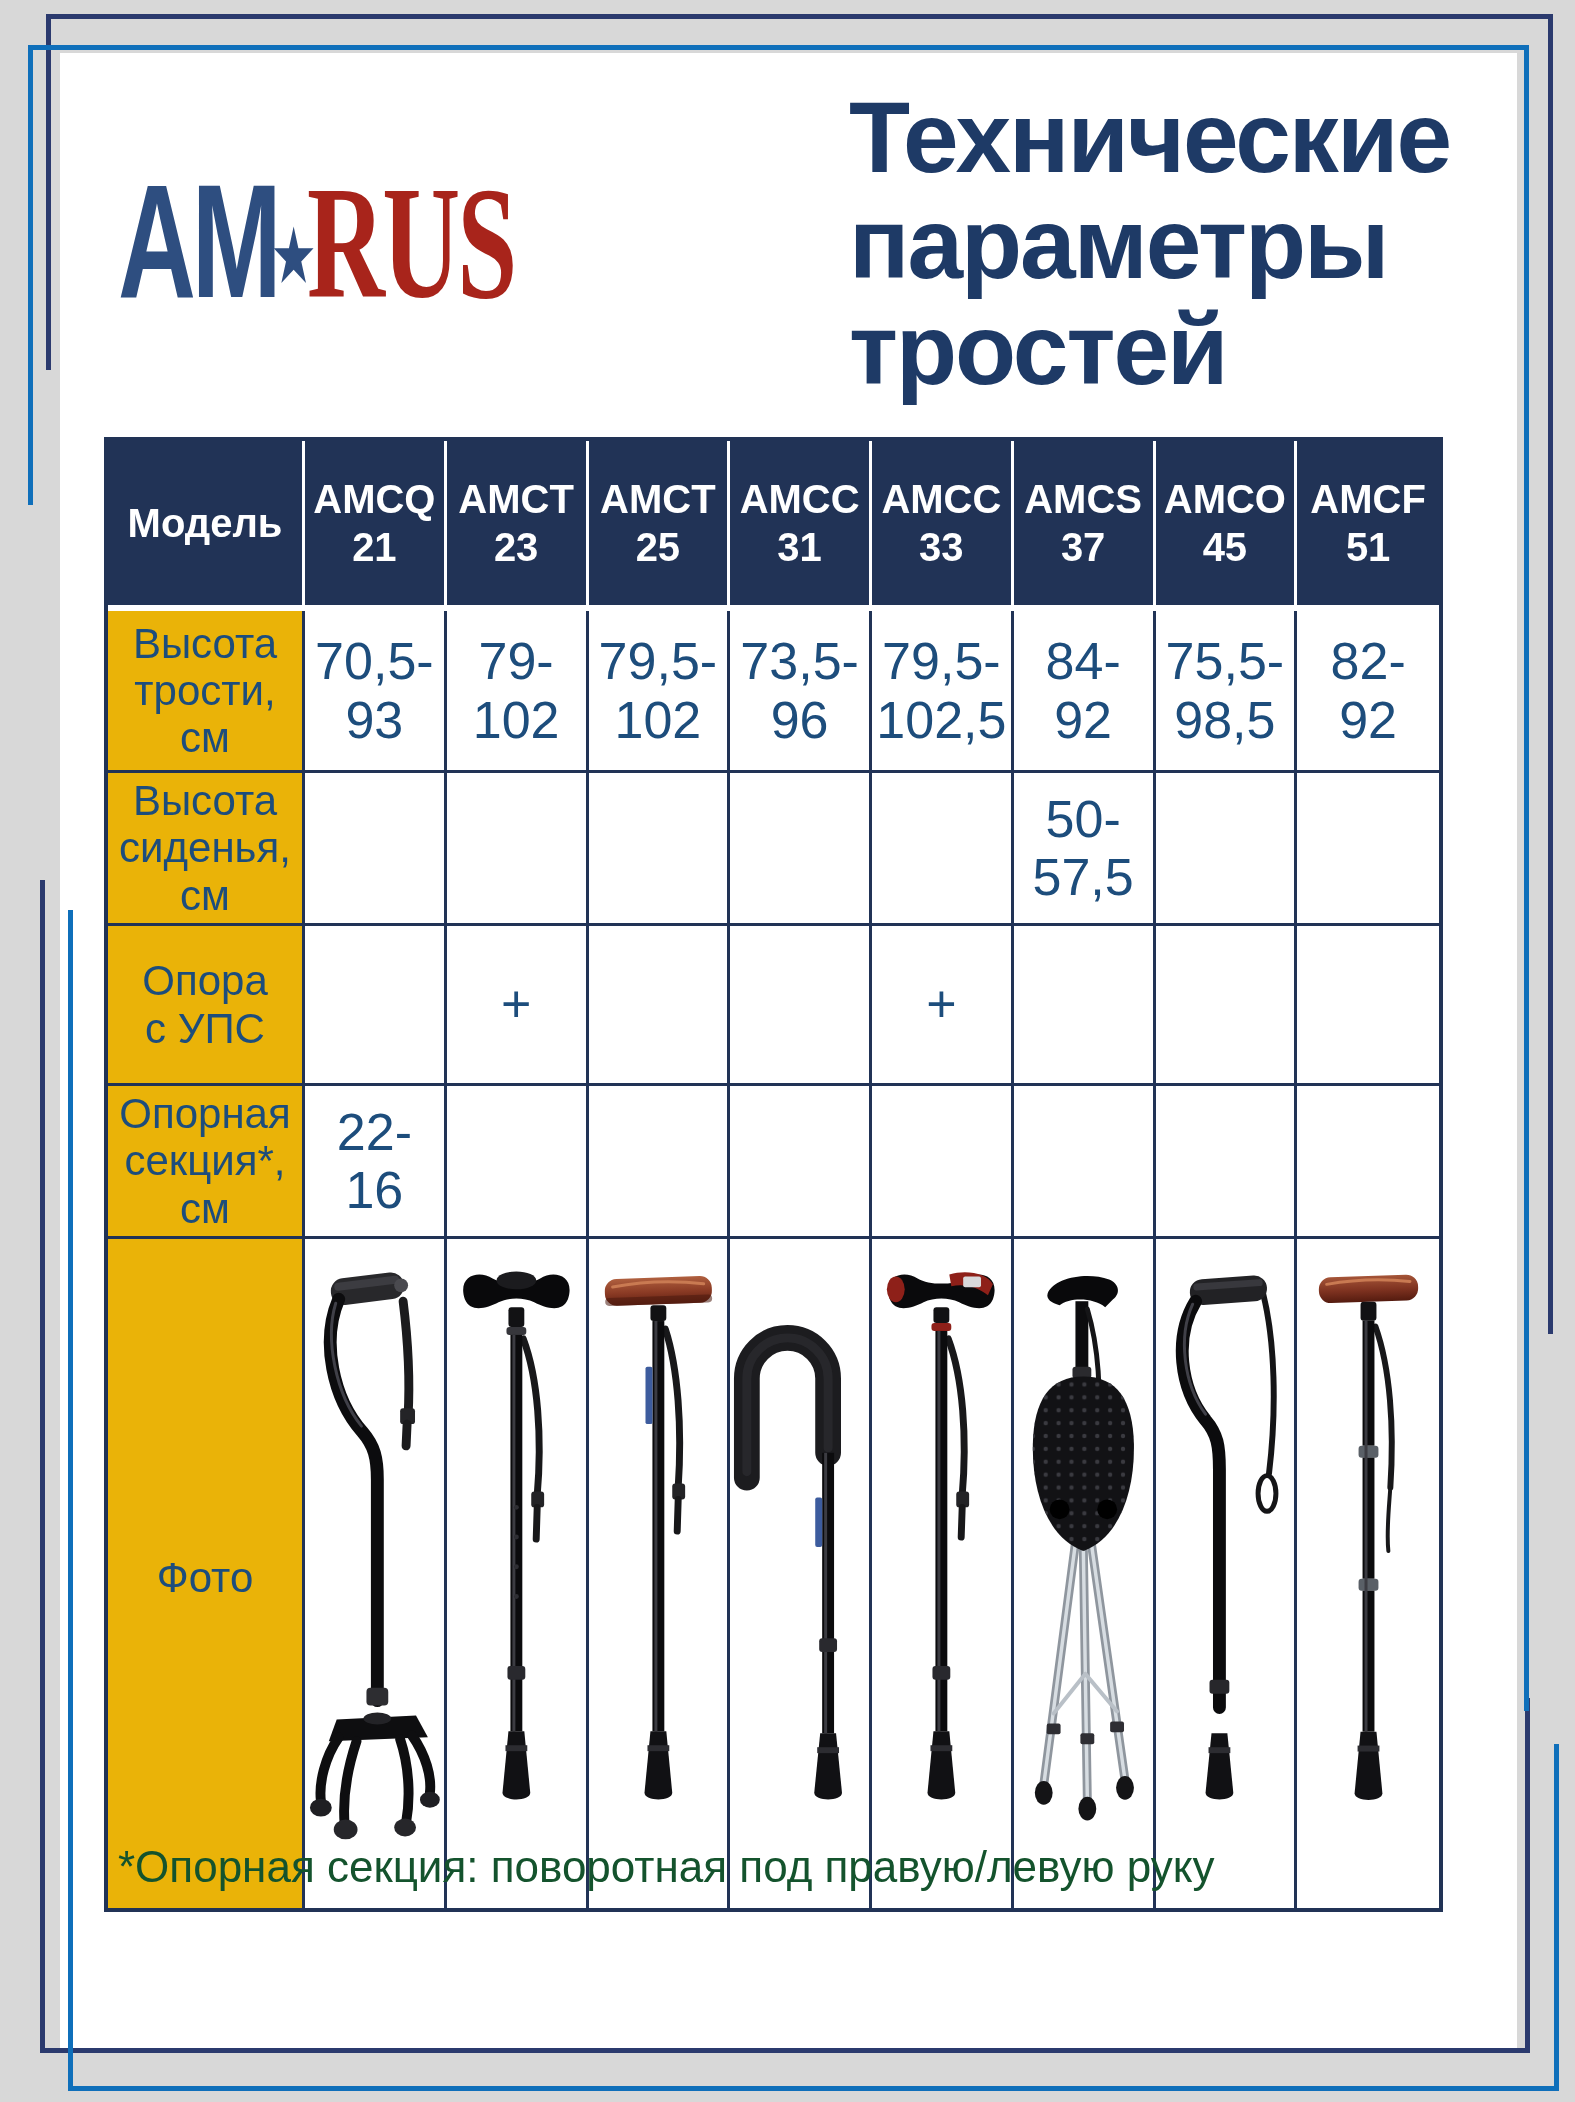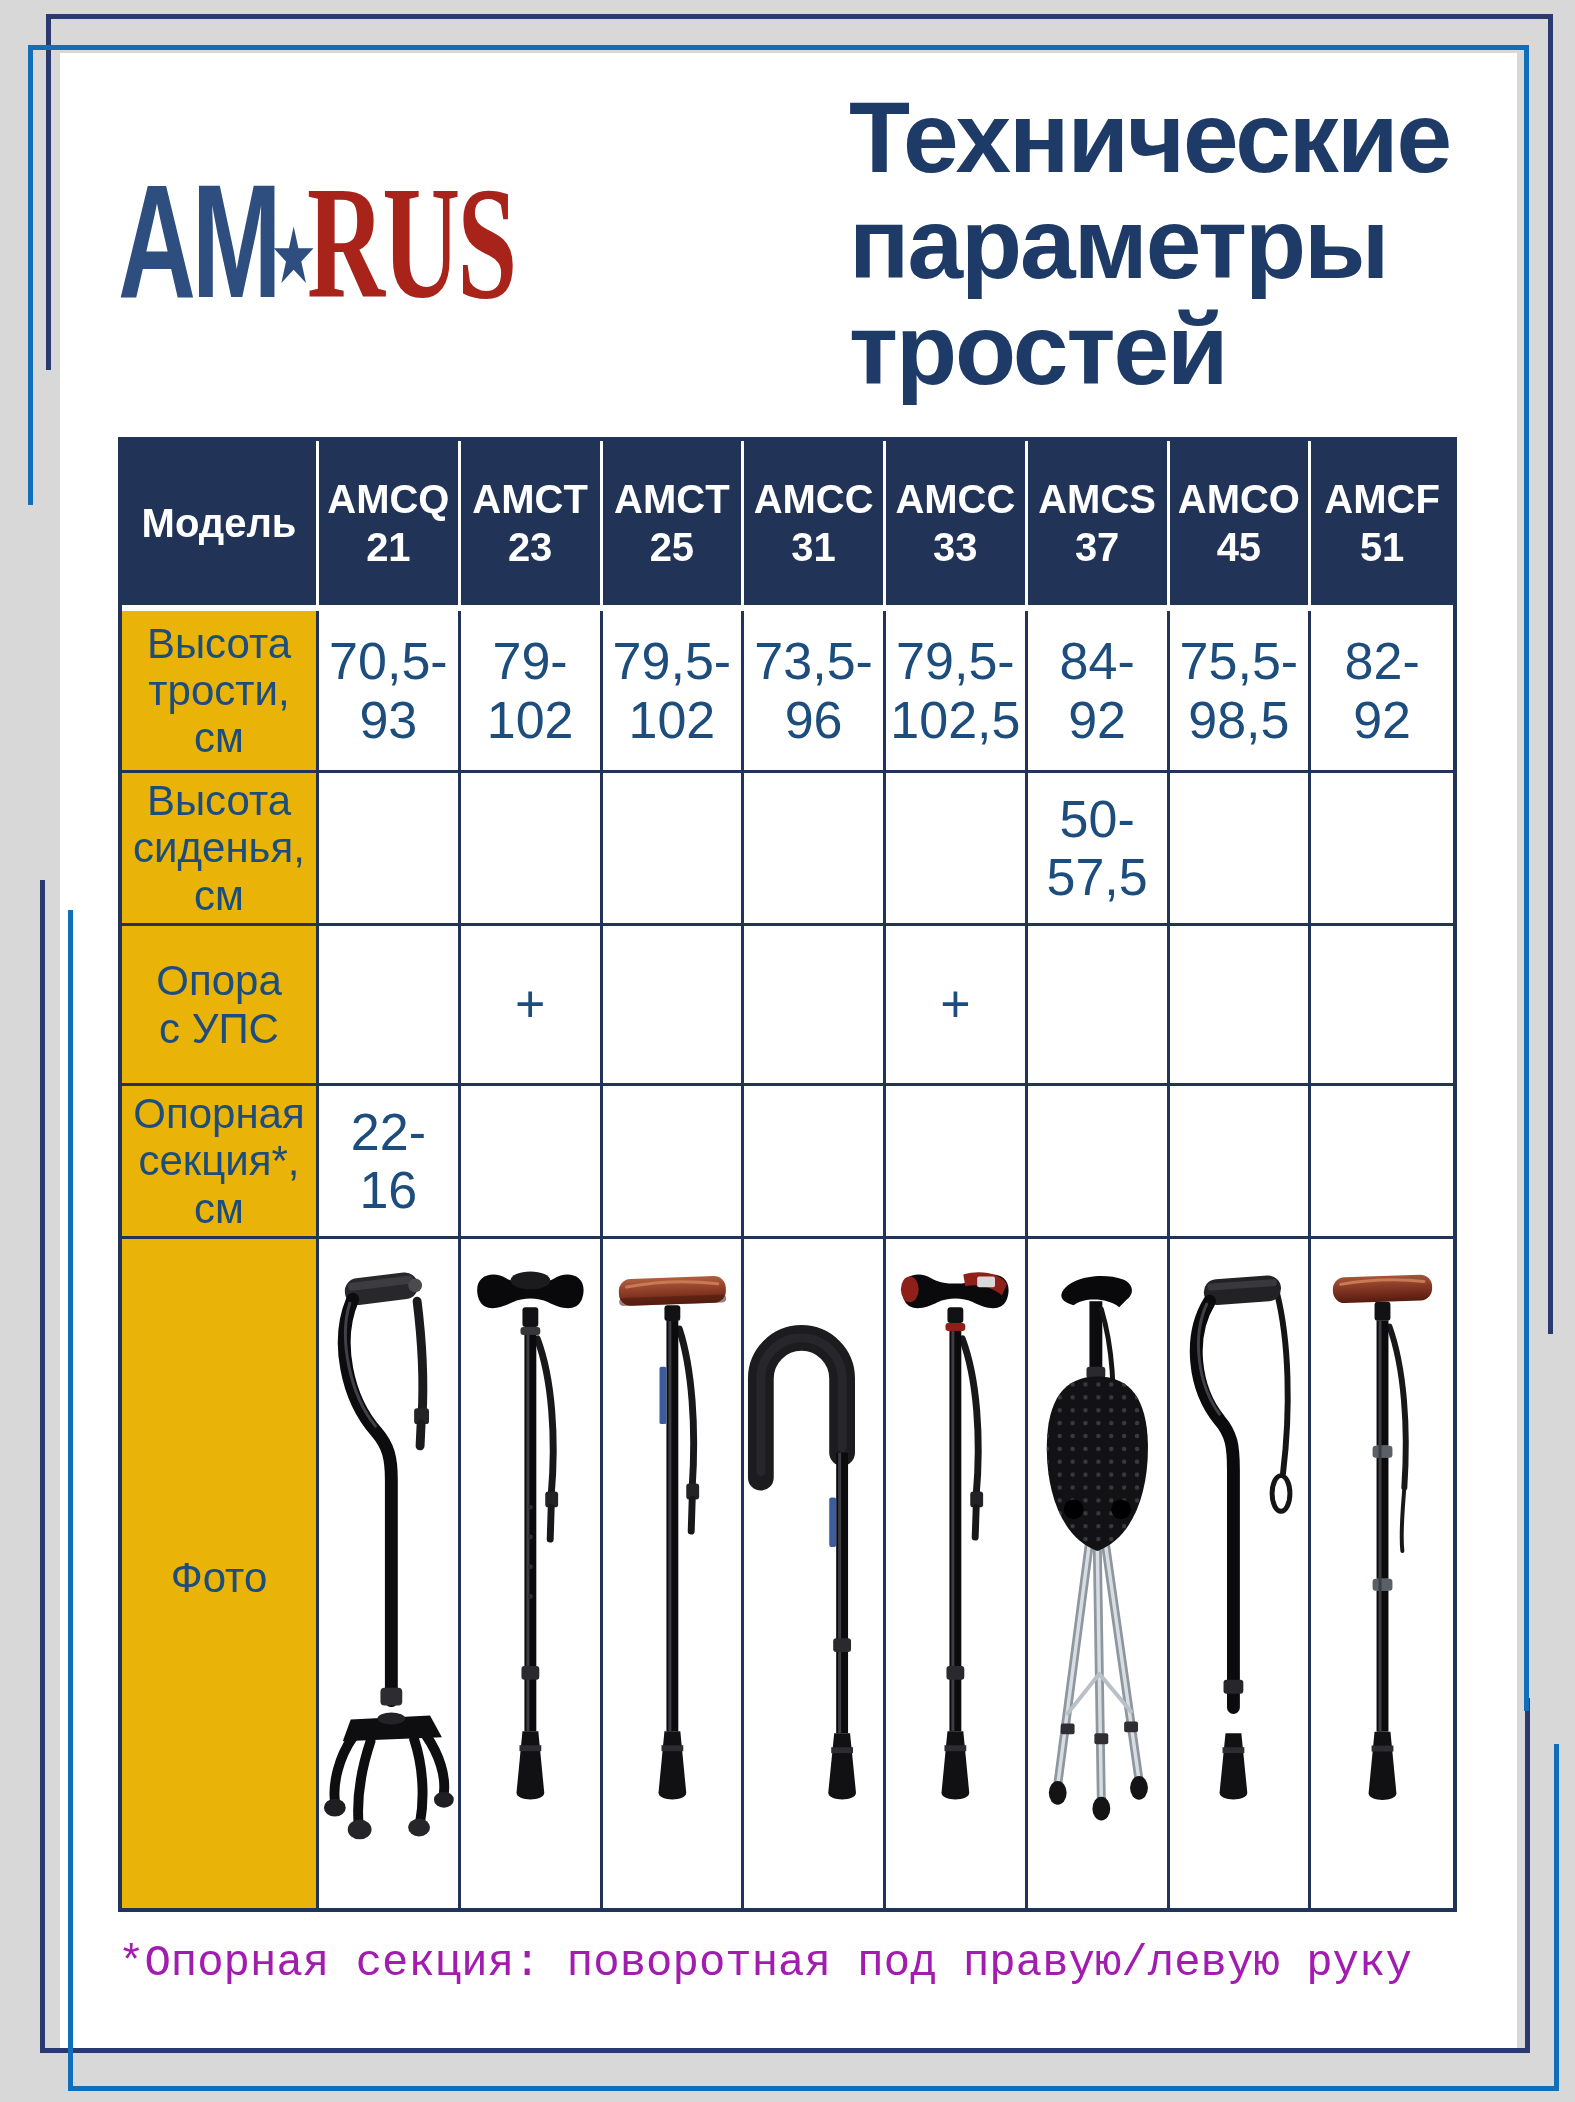--- a/index.html
+++ b/index.html
@@ -31,21 +31,21 @@
 
   
   .title{
     position:absolute;right:125px;top:84px;
     text-align:left;color:#1e3a66;font-weight:bold;
     font-size:100px;line-height:106px;letter-spacing:-2px;
   }
 
   
   .spec-table{
-    position:absolute;left:118px;top:437px;width:1339px;height:1475px;
+    position:absolute;left:104px;top:437px;width:1339px;height:1475px;
     box-sizing:border-box;border:4px solid #213356;
     display:grid;
     grid-template-columns:197px repeat(8,1fr);
     grid-template-rows:170px 162px 153px 160px 153px 1fr;
     background:#fff;
   }
   .c{
     box-sizing:border-box;
     border-right:3px solid #213356;
     border-bottom:3px solid #213356;
@@ -59,22 +59,22 @@
     background:#213356;color:#ffffff;font-weight:bold;font-size:40px;line-height:1.2;
     border-right:3px solid #ffffff;border-bottom:6px solid #ffffff;
   }
   .c.hdr.last{border-right:none;}
   .c.lbl{background:#eab308;font-size:42px;}
   .c.photo{border-bottom:none;align-items:flex-start;padding-top:8px;}
   .c.photo svg{display:block;}
 
   
   .footnote{
-    position:absolute;left:118px;top:1938px;
-    color:#a21caf;font-size:44px;font-family:Liberation Mono, monospace;
+    position:absolute;left:118px;top:1842px;
+    color:#14532d;font-size:44px;
   }
 </style>
 </head>
 <body>
 
 <div class="page"></div>
 
 <div class="line navy-line" style="left:46px;top:14px;width:1506px;height:5px;"></div>
 <div class="line navy-line" style="left:1548px;top:14px;width:5px;height:1320px;"></div>
 <div class="line navy-line" style="left:46px;top:14px;width:5px;height:356px;"></div>

